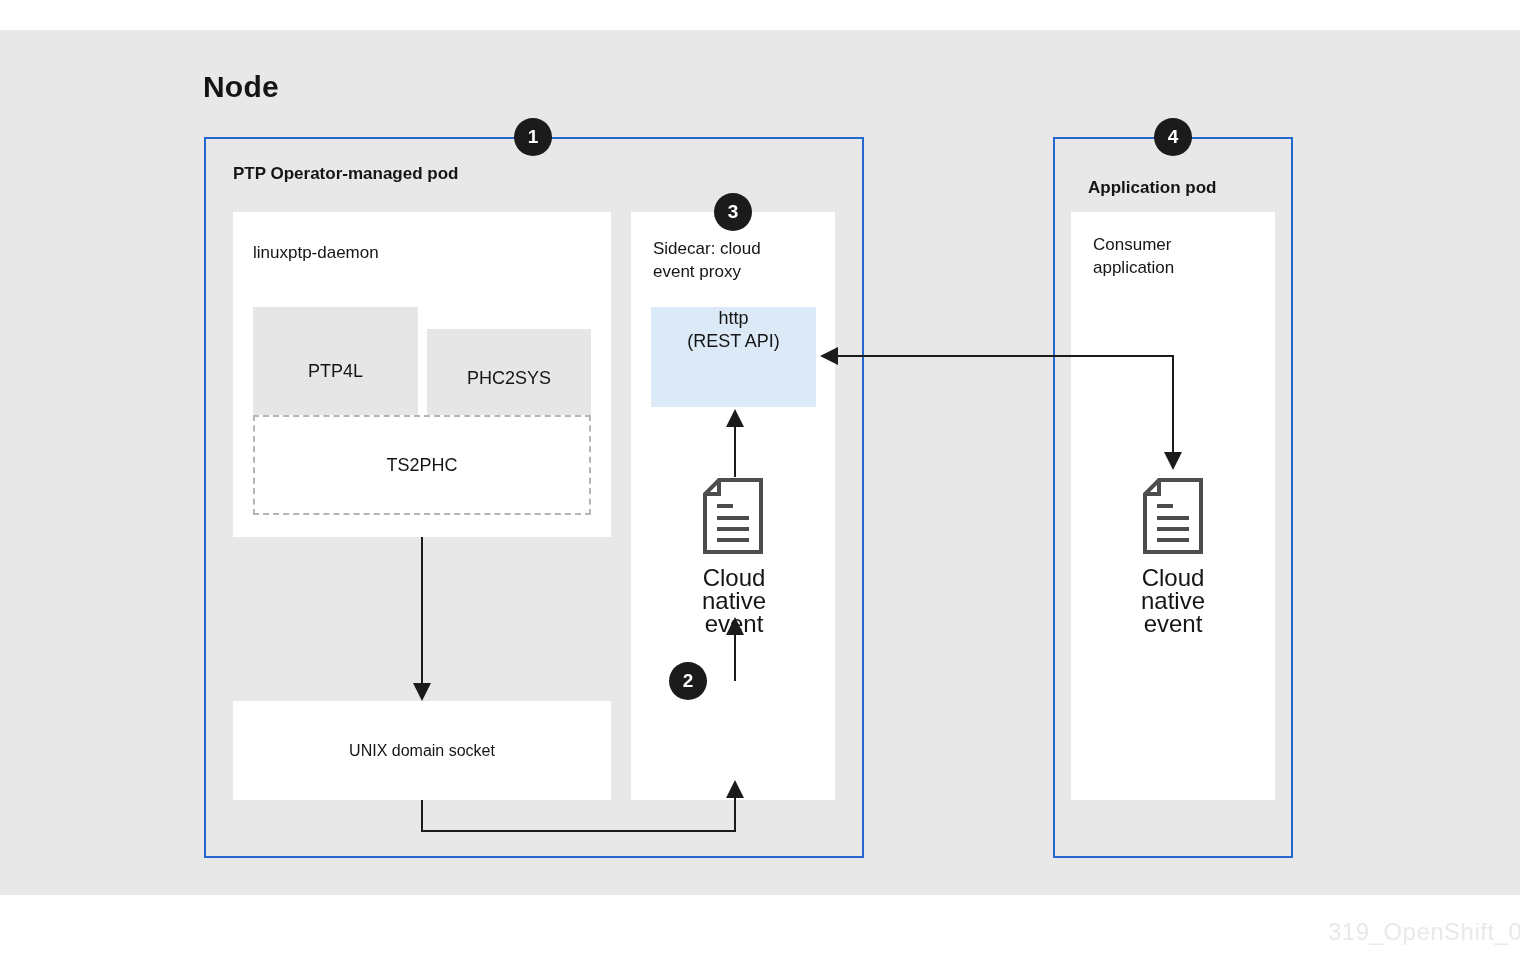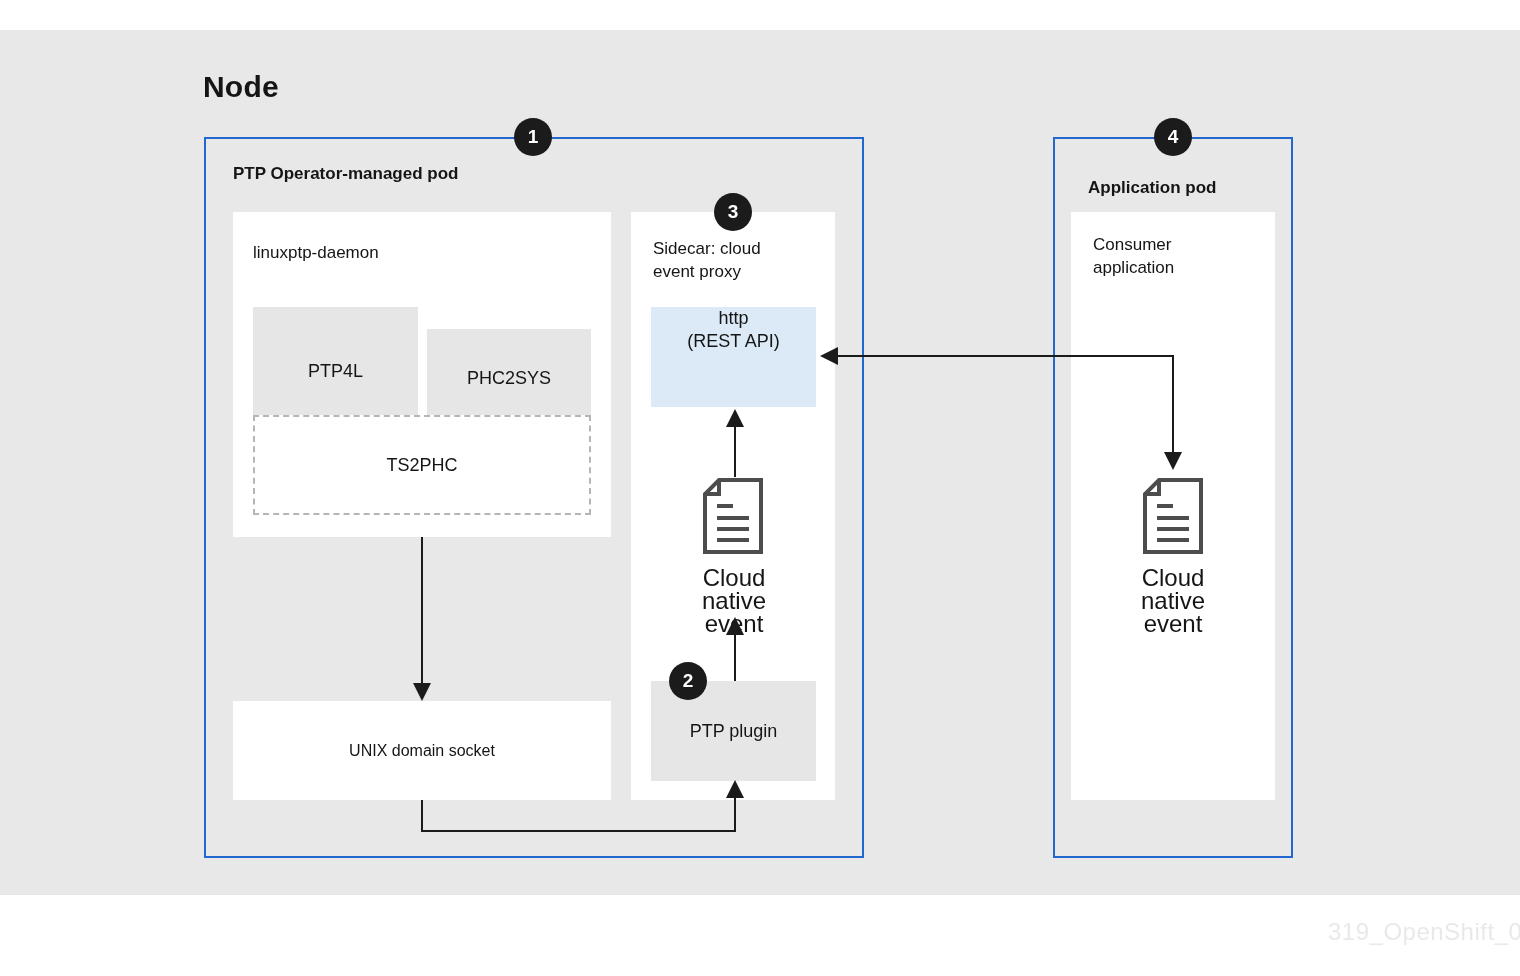--- a/index.html
+++ b/index.html
@@ -137,21 +137,20 @@
     <div>(REST API)</div>
   </div>
 
   <svg class="doc-icon mid" viewBox="0 0 62 78">
     <path d="M17 3 L59 3 L59 75 L3 75 L3 17 Z" fill="#ffffff" stroke="#4d4d4d" stroke-width="4" stroke-linejoin="miter"></path>
     <path d="M17 3 L17 17 L3 17" fill="none" stroke="#4d4d4d" stroke-width="4"></path>
     <path d="M15 29 H31 M15 41 H47 M15 52 H47 M15 63 H47" stroke="#4d4d4d" stroke-width="4"></path>
   </svg>
   <div class="event-label mid">Cloud native event</div>
 
-  <div class="gray-inner plugin-box">PTP plugin</div>
   <div class="badge b2">2</div>
 
   <div class="pod app"></div>
   <div class="badge b4">4</div>
   <div class="pod-label app">Application pod</div>
 
   <div class="white-box consumer-box"></div>
   <div class="box-label consumer-label">Consumer application</div>
 
   <svg class="doc-icon app" viewBox="0 0 62 78">

